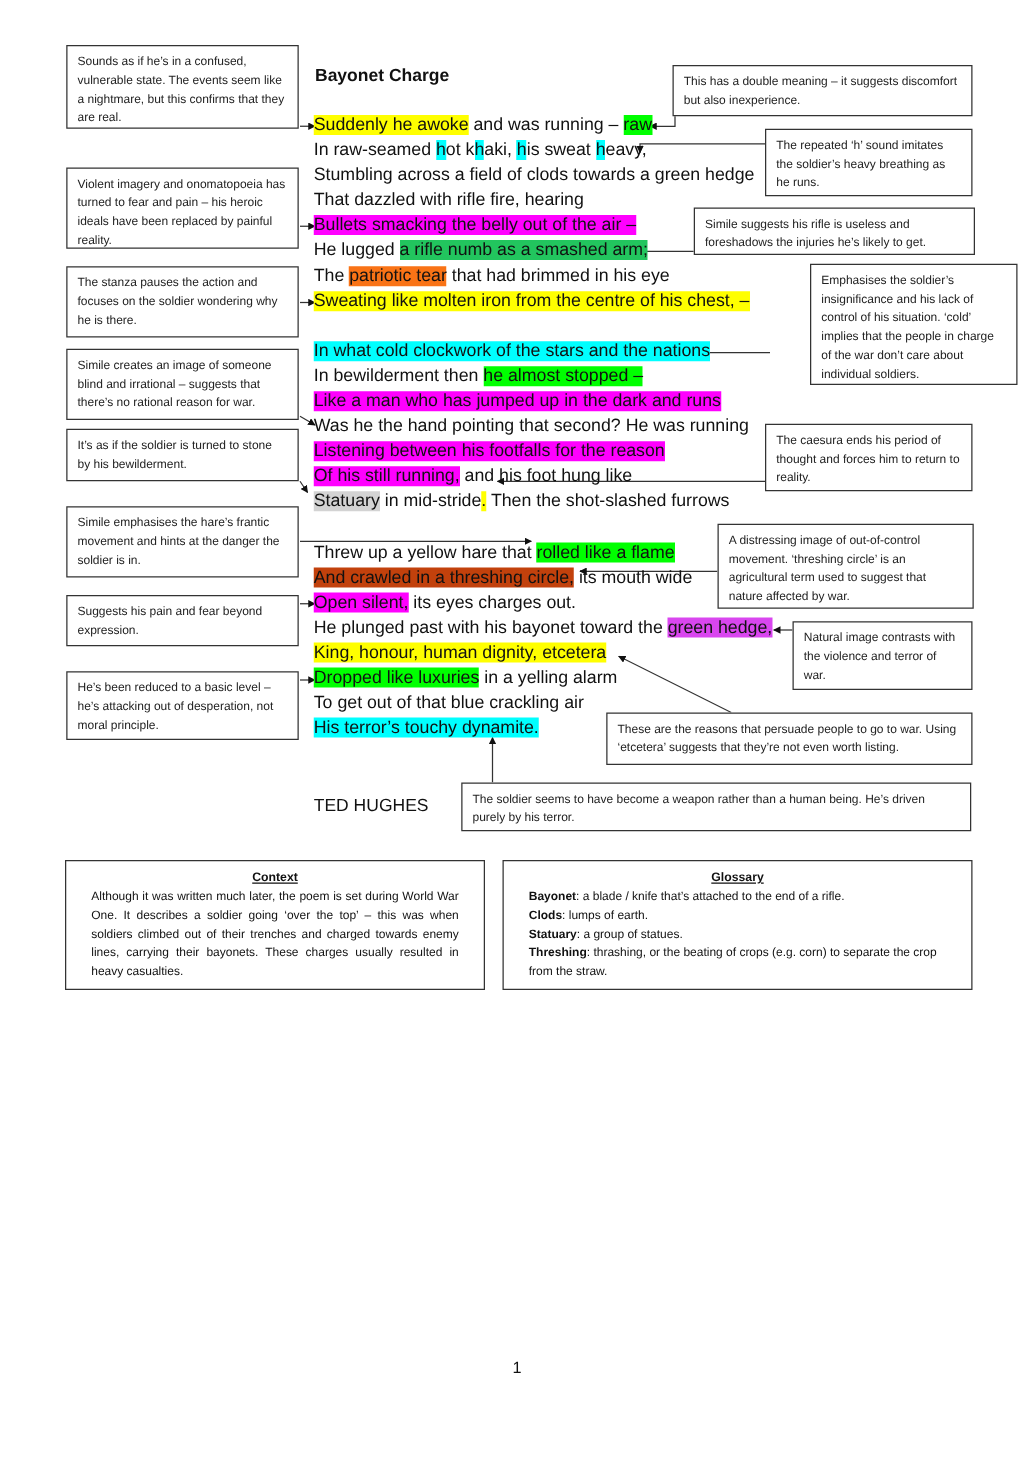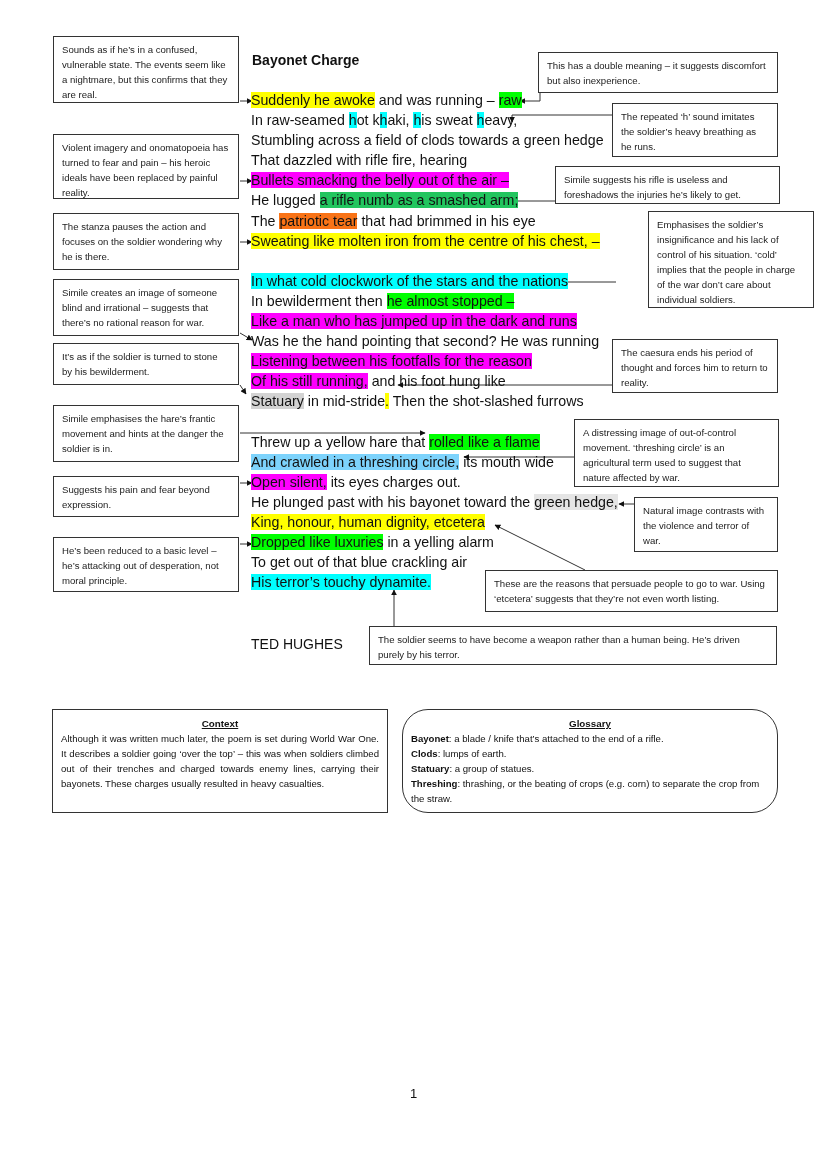--- a/index.html
+++ b/index.html
@@ -3,21 +3,21 @@
 <meta charset="utf-8">
 <style>
   html, body { margin:0; padding:0; background:#ffffff; }
   body { width:828px; height:1171px; position:relative; overflow:hidden; font-family:"Liberation Sans", sans-serif; color:#111; }
   .note { position:absolute; border:1.3px solid #333; background:#fff; font-size:9.6px; line-height:15px; padding:5px 8px; box-sizing:border-box; color:#222; }
   .title { position:absolute; left:252px; top:52px; font-size:14px; font-weight:bold; }
   .poem { position:absolute; left:251px; top:90px; font-size:14.2px; line-height:20.1px; white-space:nowrap; }
   .poem .line { height:20.1px; }
   .poem .gap { height:20.1px; }
   .author { position:absolute; left:251px; top:636px; font-size:14px; }
-  .box { position:absolute; border:1.3px solid #333; box-sizing:border-box; font-size:9.6px; line-height:15px; padding:6px 8px;margin-top:21px; }
+  .box { position:absolute; border:1.3px solid #333; box-sizing:border-box; font-size:9.6px; line-height:15px; padding:6px 20px; }
   .box h4 { margin:0; text-align:center; font-size:9.8px; text-decoration:underline; font-weight:bold; }
   .box p { margin:0; text-align:justify; }
   .gl-term { font-weight:bold; }
   .pagenum { position:absolute; left:410px; top:1086px; font-size:13px; }
   svg.arrows { position:absolute; left:0; top:0; width:828px; height:1171px; pointer-events:none; }
 </style>
 </head>
 <body>
 
 <svg class="arrows">
@@ -66,23 +66,23 @@
       <div class="line"><span>In bewilderment then </span><span style="background: rgb(0, 255, 0);">he almost stopped –</span></div>
       <div class="line"><span style="background: rgb(255, 0, 255);">Like a man who has jumped up in the dark and runs</span></div>
       <div class="line"><span>Was he the hand pointing that second? He was running</span></div>
       <div class="line"><span style="background: rgb(255, 0, 255);">Listening between his footfalls for the reason</span></div>
       <div class="line"><span style="background: rgb(255, 0, 255);">Of his still running,</span><span> and his foot hung like</span></div>
       <div class="line"><span style="background: rgb(211, 211, 211);">Statuary</span><span> in mid-stride</span><span style="background: rgb(255, 255, 0);">.</span><span> Then the shot-slashed furrows</span></div>
     </div>
   <div class="gap"></div>
   <div>
       <div class="line"><span>Threw up a yellow hare that </span><span style="background: rgb(0, 255, 0);">rolled like a flame</span></div>
-      <div class="line"><span style="background: #7dd3fc;">And crawled in a threshing circle,</span><span> its mouth wide</span></div>
+      <div class="line"><span style="background: #c2410c;">And crawled in a threshing circle,</span><span> its mouth wide</span></div>
       <div class="line"><span style="background: rgb(255, 0, 255);">Open silent,</span><span> its eyes charges out.</span></div>
-      <div class="line"><span>He plunged past with his bayonet toward the </span><span style="background: #e5e5e5; text-align: right;">green hedge,</span></div>
+      <div class="line"><span>He plunged past with his bayonet toward the </span><span style="background: #d946ef; text-align: right;">green hedge,</span></div>
       <div class="line"><span style="background: rgb(255, 255, 0);">King, honour, human dignity, etcetera</span></div>
       <div class="line"><span style="background: rgb(0, 255, 0);">Dropped like luxuries</span><span> in a yelling alarm</span></div>
       <div class="line"><span>To get out of that blue crackling air</span></div>
       <div class="line"><span style="background: rgb(0, 255, 255);">His terror’s touchy dynamite.</span></div>
     </div>
 </div>
 
 <div class="author">TED HUGHES</div>
 
 <div class="note" style="left:53px;top:36px;width:186px;height:67px;">Sounds as if he’s in a confused, vulnerable state. The events seem like a nightmare, but this confirms that they are real.</div>
@@ -102,21 +102,21 @@
 <div class="note" style="left:574px;top:419px;width:205px;height:68px;">A distressing image of out-of-control movement. ‘threshing circle’ is an agricultural term used to suggest that nature affected by war.</div>
 <div class="note" style="left:634px;top:497px;width:144px;height:55px;">Natural image contrasts with the violence and terror of war.</div>
 <div class="note" style="left:485px;top:570px;width:293px;height:42px;">These are the reasons that persuade people to go to war. Using ‘etcetera’ suggests that they’re not even worth listing.</div>
 <div class="note" style="left:369px;top:626px;width:408px;height:39px;">The soldier seems to have become a weapon rather than a human being. He’s driven purely by his terror.</div>
 
 <div class="box" style="left:52px;top:688px;width:336px;height:104px;">
   <h4>Context</h4>
   <p>Although it was written much later, the poem is set during World War One. It describes a soldier going ‘over the top’ – this was when soldiers climbed out of their trenches and charged towards enemy lines, carrying their bayonets. These charges usually resulted in heavy casualties.</p>
 </div>
 
-<div class="box" style="left:402px;top:688px;width:376px;height:104px;border-radius:26px;">
+<div class="box" style="left:402px;top:688px;width:376px;height:104px;">
   <h4>Glossary</h4>
   <div id="glossary-list">
       <div><span class="gl-term">Bayonet</span><span>: a blade / knife that’s attached to the end of a rifle.</span></div>
       <div><span class="gl-term">Clods</span><span>: lumps of earth.</span></div>
       <div><span class="gl-term">Statuary</span><span>: a group of statues.</span></div>
       <div><span class="gl-term">Threshing</span><span>: thrashing, or the beating of crops (e.g. corn) to separate the crop from the straw.</span></div>
     </div>
 </div>
 
 <div class="pagenum">1</div>

